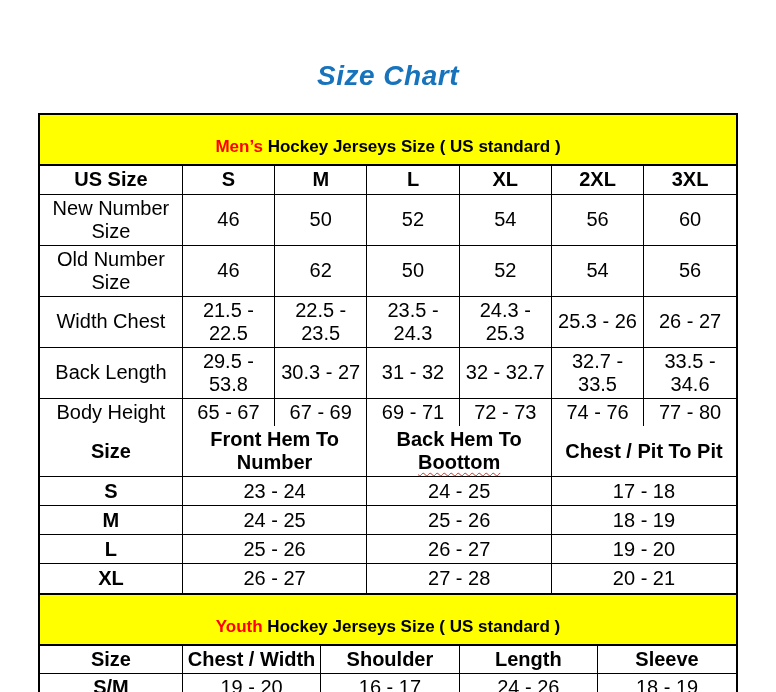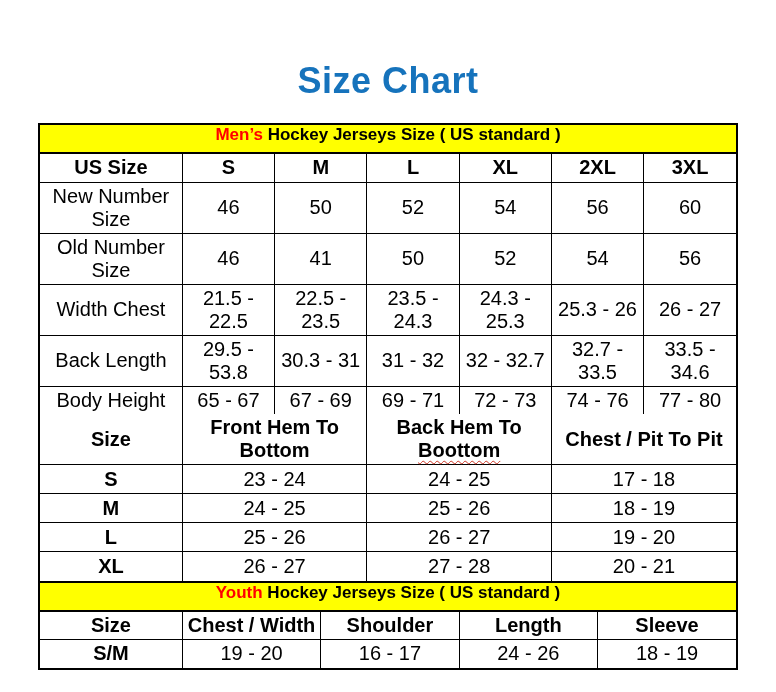--- a/index.html
+++ b/index.html
@@ -6,38 +6,39 @@
   html, body { background: #ffffff; }
   body {
     width: 776px; height: 692px;
     font-family: "Liberation Sans", sans-serif;
     color: #000;
     overflow: hidden;
   }
   .page-title {
     margin-top: 60px;
     text-align: center;
-    font-size: 36px;
+    font-size: 28px;
     font-weight: bold;
     color: var(--title-blue, #1673BC);
     letter-spacing: 0.5px;
+    font-style: italic;
   }
   .chart-wrap {
     width: 700px;
     margin: 21px 0 0 38px;
     border: 2px solid #000;
     background: #fff;
   }
   .banner {
     background: var(--banner-yellow, #FFFF00);
     border-bottom: 2px solid #000;
     text-align: center;
     font-weight: bold;
     font-size: 17px;
-    padding: 0 0 7px 0;
+    padding: 22px 0 7px 0;
     white-space: pre-wrap;
   }
   .section:not(:first-child) .banner { border-top: 2px solid #000; }
   .banner-red { color: var(--accent-red, #FF0000); }
   table {
     width: 100%;
     border-collapse: collapse;
     table-layout: fixed;
     font-size: 20px;
     text-align: center;
@@ -99,39 +100,39 @@
             <td>46</td>
             <td>50</td>
             <td>52</td>
             <td>54</td>
             <td>56</td>
             <td>60</td>
           </tr>
           <tr>
             <td>Old Number Size</td>
             <td>46</td>
-            <td>41</td>
+            <td>62</td>
             <td>50</td>
             <td>52</td>
             <td>54</td>
             <td>56</td>
           </tr>
           <tr>
             <td>Width Chest</td>
             <td>21.5 - 22.5</td>
             <td>22.5 - 23.5</td>
             <td>23.5 - 24.3</td>
             <td>24.3 - 25.3</td>
             <td>25.3 - 26</td>
             <td>26 - 27</td>
           </tr>
           <tr>
             <td>Back Length</td>
             <td>29.5 - 53.8</td>
-            <td>30.3 - 31</td>
+            <td>30.3 - 27</td>
             <td>31 - 32</td>
             <td>32 - 32.7</td>
             <td>32.7 - 33.5</td>
             <td>33.5 - 34.6</td>
           </tr>
           <tr>
             <td>Body Height</td>
             <td>65 - 67</td>
             <td>67 - 69</td>
             <td>69 - 71</td>
@@ -147,21 +148,21 @@
     <table class="tbl-womens">
         <colgroup>
           <col class="col-0">
           <col class="col-1">
           <col class="col-2">
           <col class="col-3">
         </colgroup>
         <thead>
           <tr>
             <th>Size</th>
-            <th>Front Hem To Bottom</th>
+            <th>Front Hem To Number</th>
             <th>Back Hem To <span class="squiggle">Boottom</span></th>
             <th>Chest / Pit To Pit</th>
           </tr>
         </thead>
         <tbody>
           <tr>
             <td>S</td>
             <td>23 - 24</td>
             <td>24 - 25</td>
             <td>17 - 18</td>

